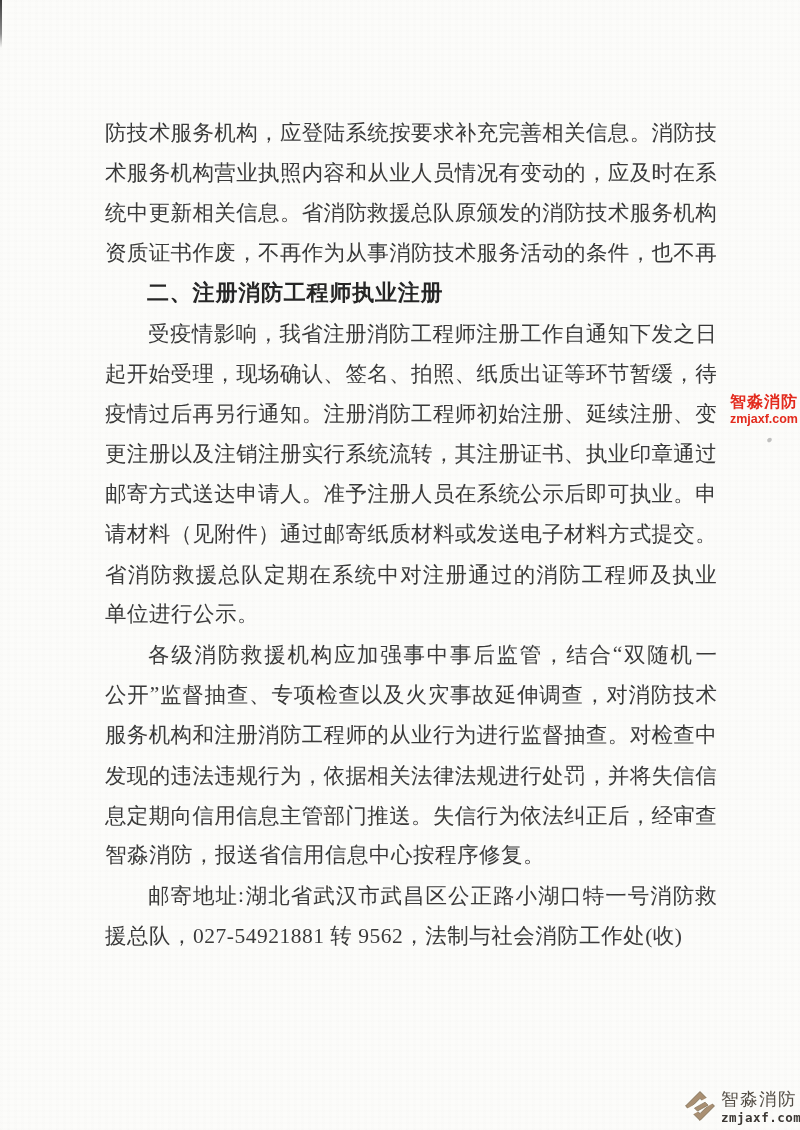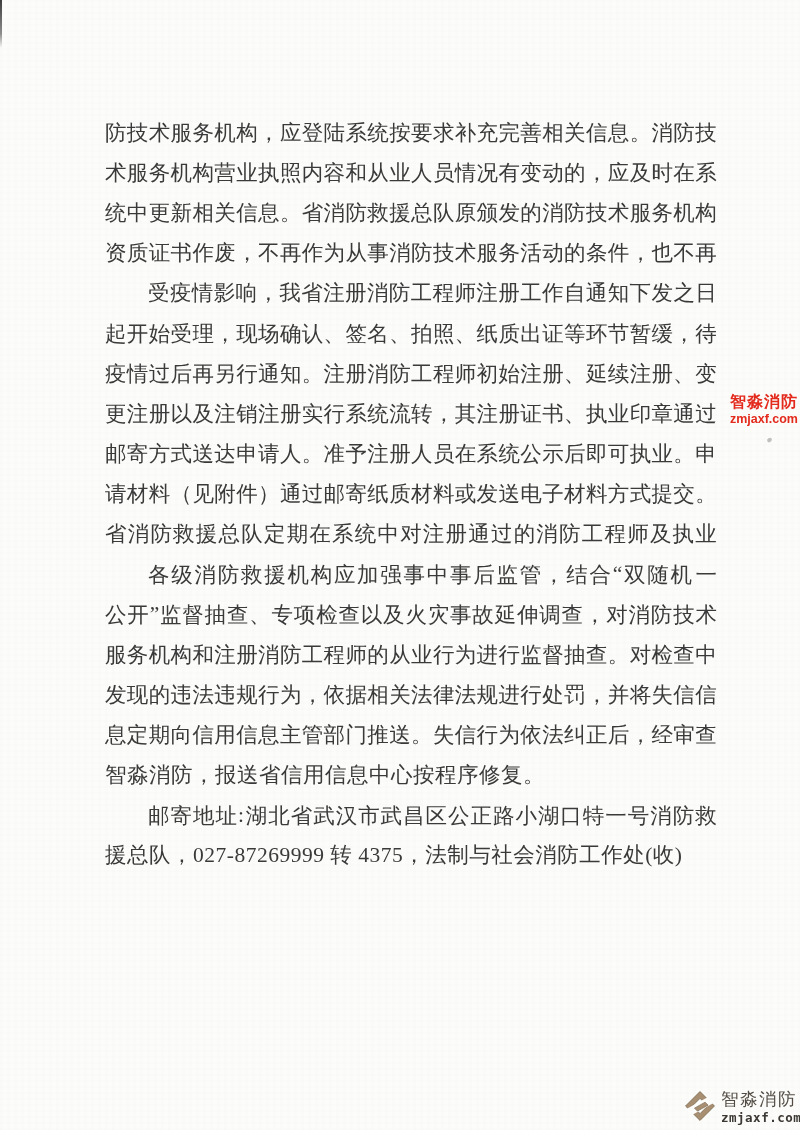--- a/index.html
+++ b/index.html
@@ -232,20 +232,21 @@
           <span>动</span>
           <span>的</span>
           <span>条</span>
           <span>件</span>
           <span>，</span>
           <span>也</span>
           <span>不</span>
           <span>再</span>
         </div>
       </div>
+      <div class="line heading">二、注册消防工程师执业注册</div>
       <div class="line indent">
         <div class="jchars">
           <span>受</span>
           <span>疫</span>
           <span>情</span>
           <span>影</span>
           <span>响</span>
           <span>，</span>
           <span>我</span>
           <span>省</span>
@@ -453,20 +454,21 @@
           <span>消</span>
           <span>防</span>
           <span>工</span>
           <span>程</span>
           <span>师</span>
           <span>及</span>
           <span>执</span>
           <span>业</span>
         </div>
       </div>
+      <div class="line end">单位进行公示。</div>
       <div class="line indent">
         <div class="jchars">
           <span>各</span>
           <span>级</span>
           <span>消</span>
           <span>防</span>
           <span>救</span>
           <span>援</span>
           <span>机</span>
           <span>构</span>
@@ -643,21 +645,21 @@
           <span>湖</span>
           <span>口</span>
           <span>特</span>
           <span>一</span>
           <span>号</span>
           <span>消</span>
           <span>防</span>
           <span>救</span>
         </div>
       </div>
-      <div class="line end">援总队，027-87269999 转 4375，法制与社会消防工作处(收)</div>
+      <div class="line end">援总队，027-54921881 转 9562，法制与社会消防工作处(收)</div>
     </div>
 
   <div class="watermark">
     <div class="wm-brand">智淼消防</div>
     <div class="wm-site">zmjaxf.com</div>
   </div>
 
   <div class="speck"></div>
 
   <div class="logo">

